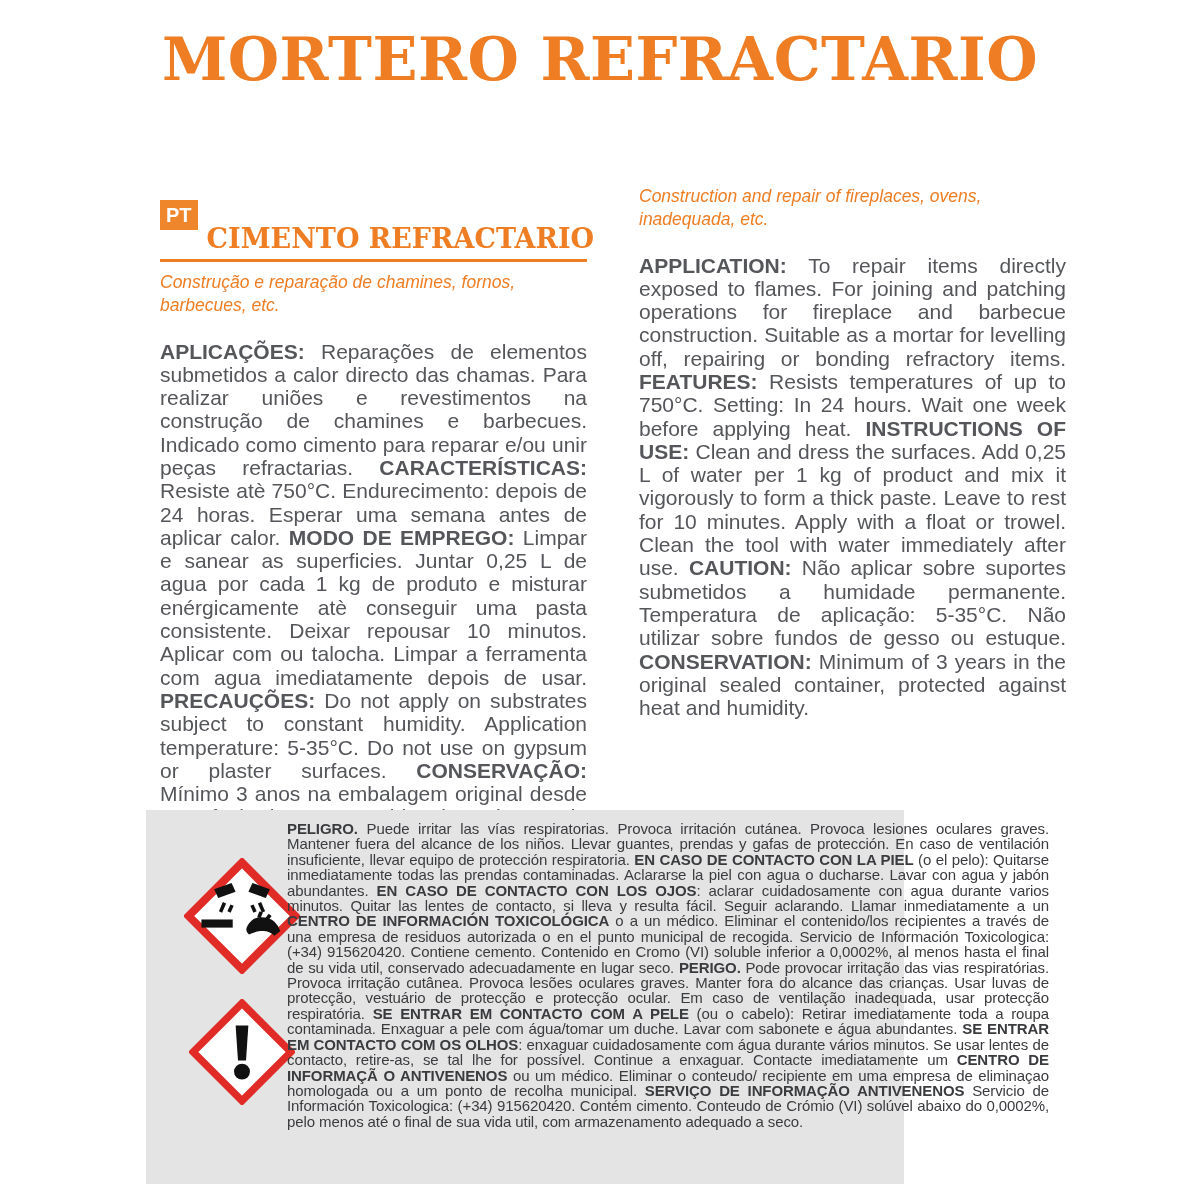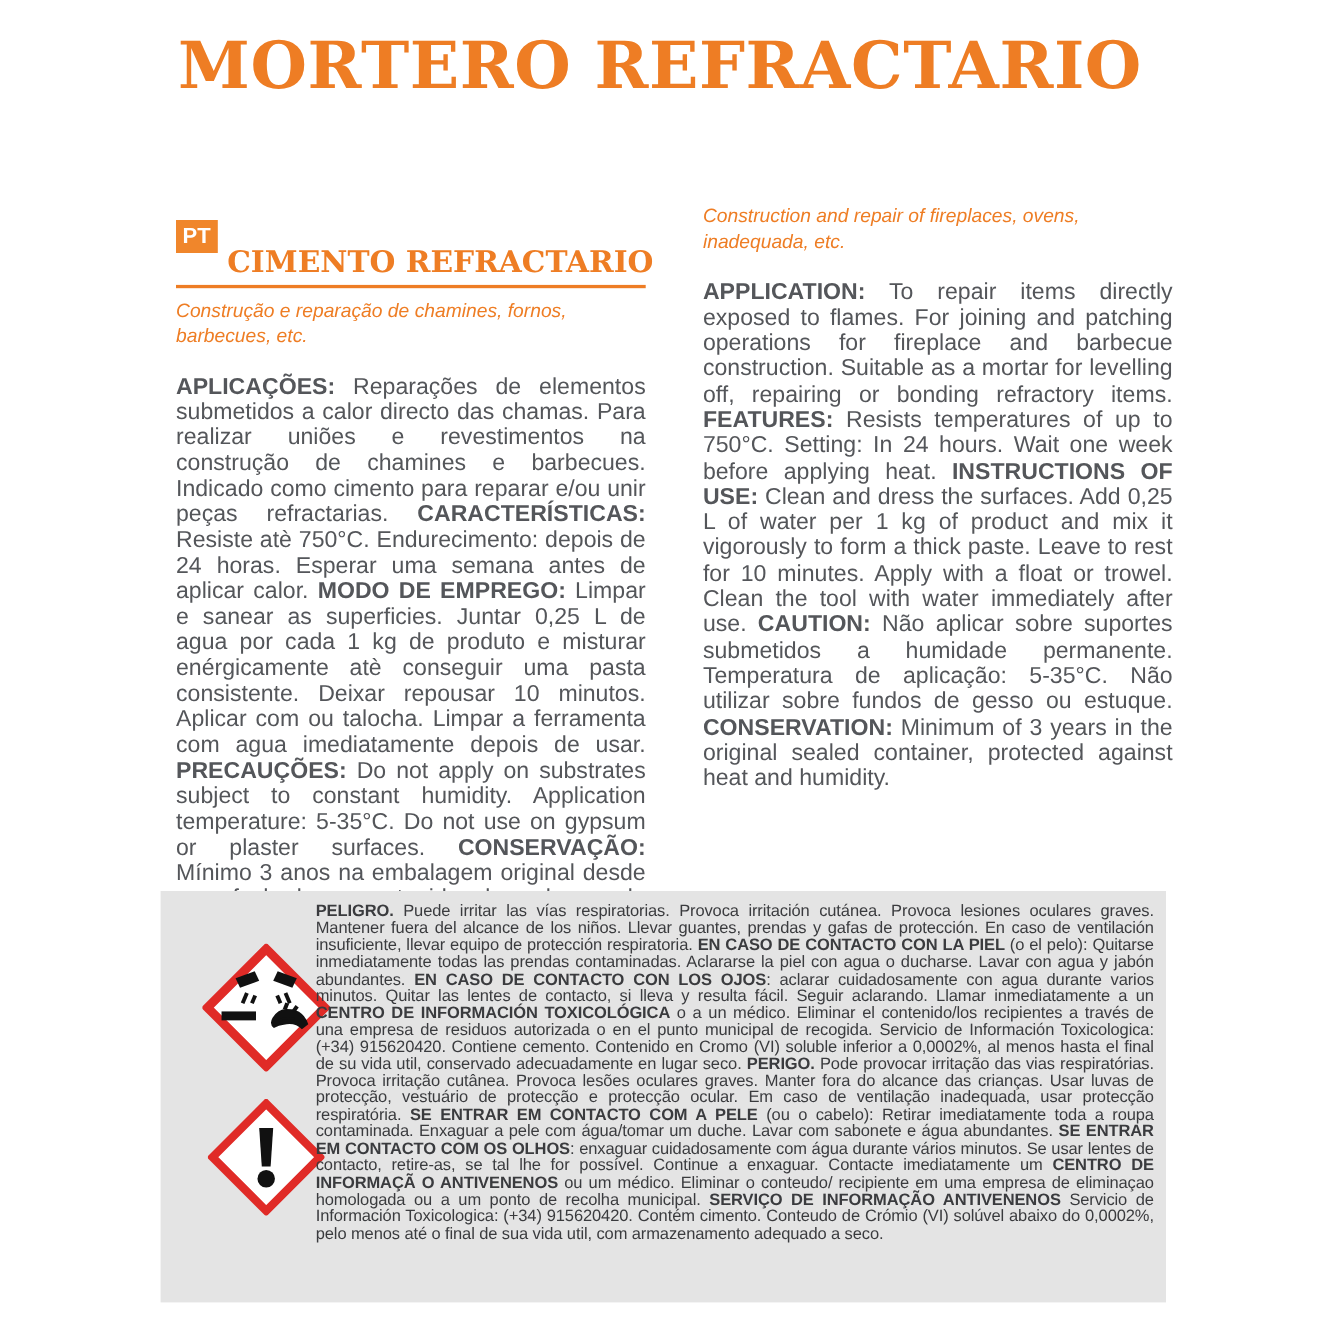--- a/index.html
+++ b/index.html
@@ -19,21 +19,21 @@
         padding-bottom:5px;}
   .lang-badge{display:inline-block;background:var(--badge_orange);color:#fff;font-weight:bold;
         font-size:20px;line-height:1;padding:5px 6px;flex:0 0 auto;}
   .col-heading{font-family:"DejaVu Serif",serif;font-weight:bold;font-size:27px;
         color:var(--orange);white-space:nowrap;letter-spacing:0px;margin-top:47px;}
   .col-subtitle{margin:9px 0 0 0;color:var(--orange);font-style:italic;font-weight:normal;
         font-size:17.5px;line-height:1.3;}
   .col-body{margin:23px 0 0 0;color:var(--body_text);font-size:21px;line-height:23.3px;
         text-align:justify;}
   .seg-b{font-weight:bold;}
-  .hazard-box{position:absolute;left:146px;top:810px;width:914px;height:374px;
+  .hazard-box{position:absolute;left:146px;top:810px;width:758px;height:374px;
         background:var(--hazard_bg);}
   .ghs{position:absolute;}
   .ghs-corrosive{left:38px;top:48px;width:116px;height:116px;}
   .ghs-exclaim{left:43px;top:189px;width:106px;height:106px;}
   .ghs .diamond{fill:#fff;stroke:var(--ghs_red);stroke-width:7;}
   .ghs .glyph{fill:#111;stroke:none;}
   .ghs .glyph-stroke{stroke:#111;fill:none;}
   .hazard-text{position:absolute;left:141px;top:11px;width:762px;margin:0;
         font-size:15px;line-height:15.4px;color:var(--hazard_text);text-align:justify;
         letter-spacing:-0.1px;}

